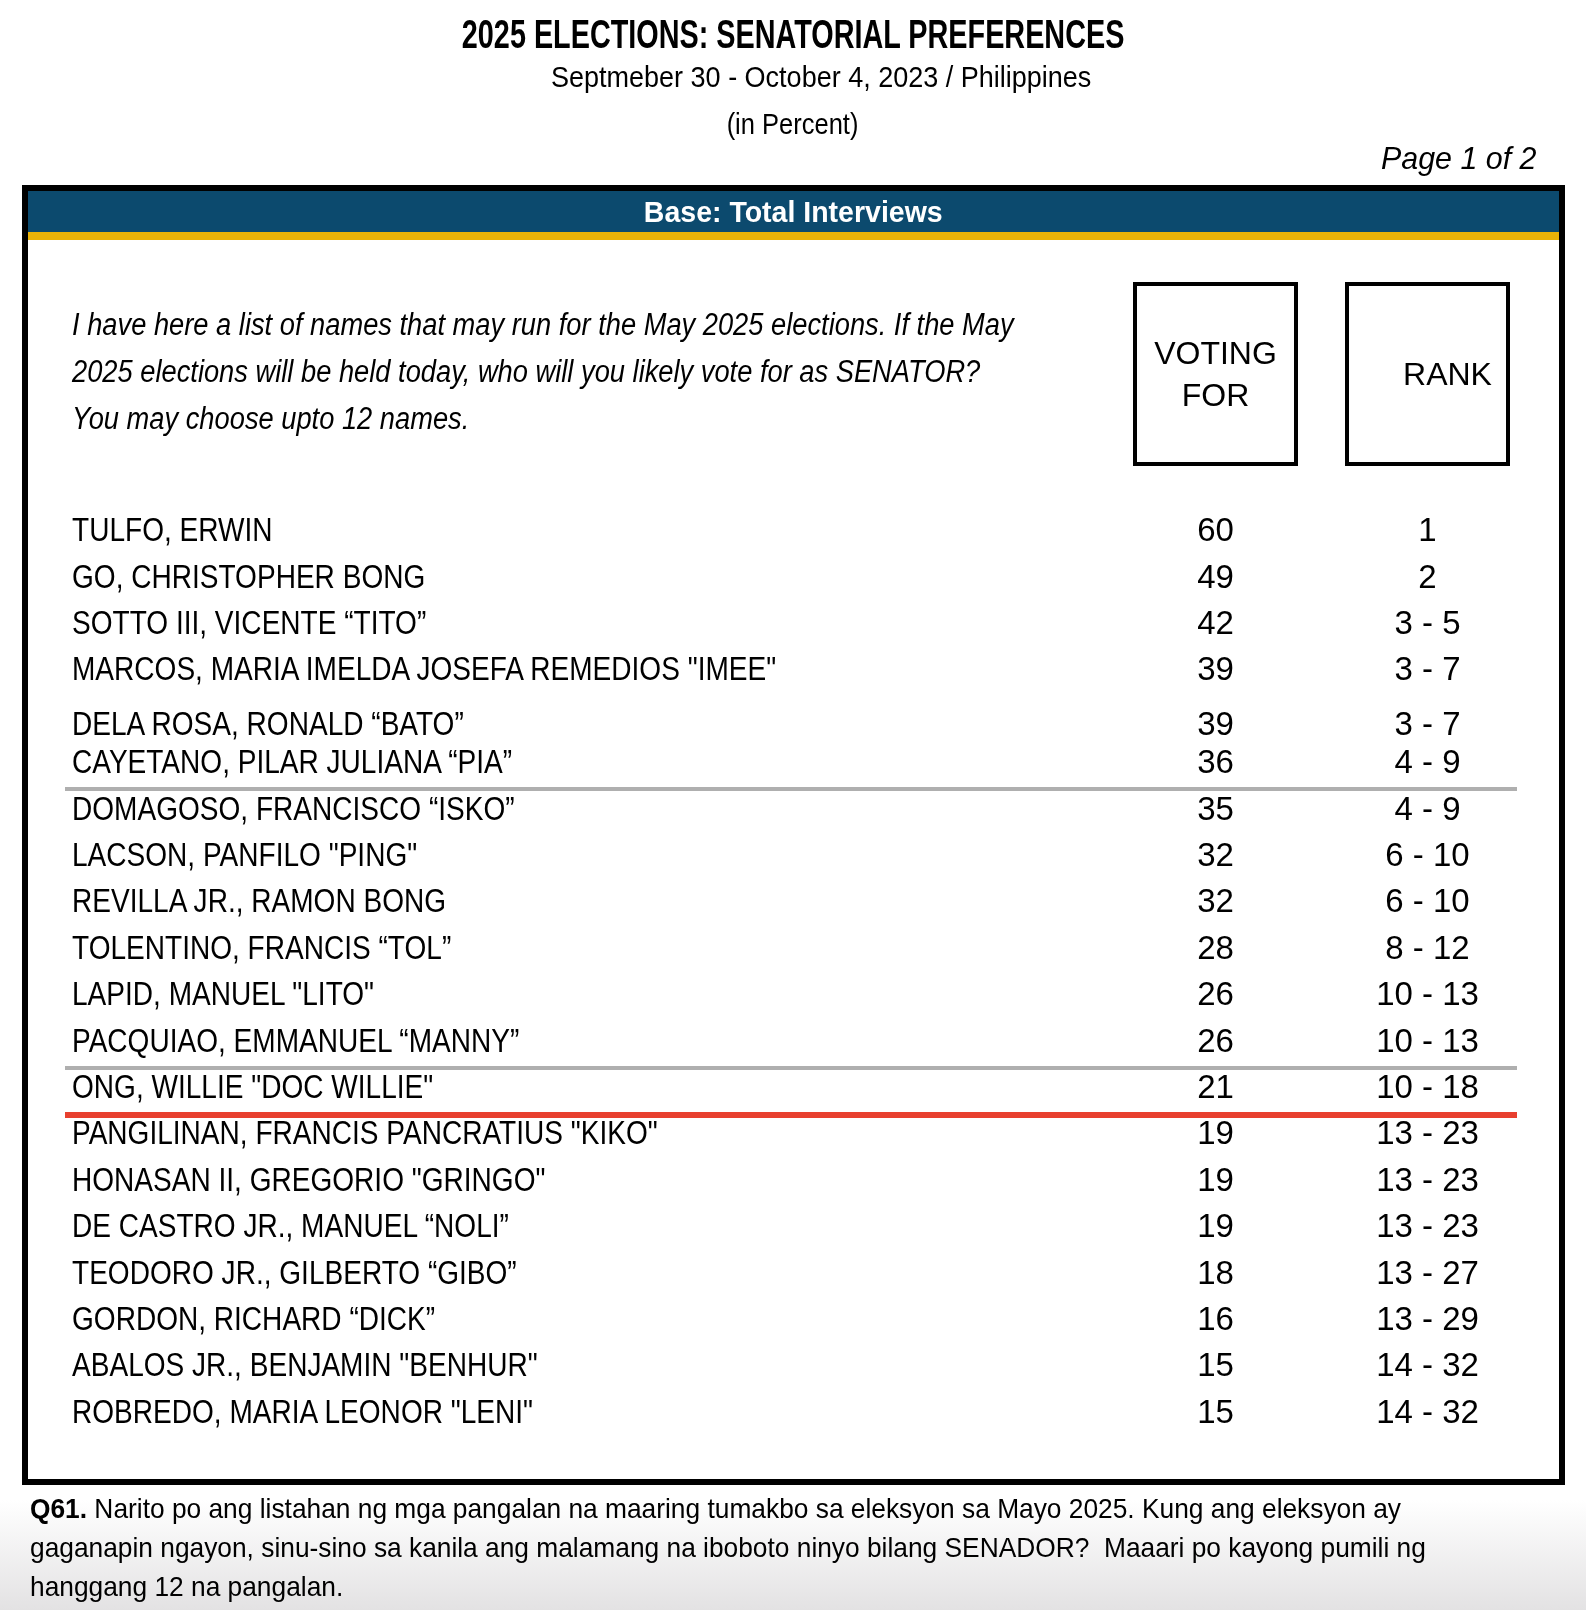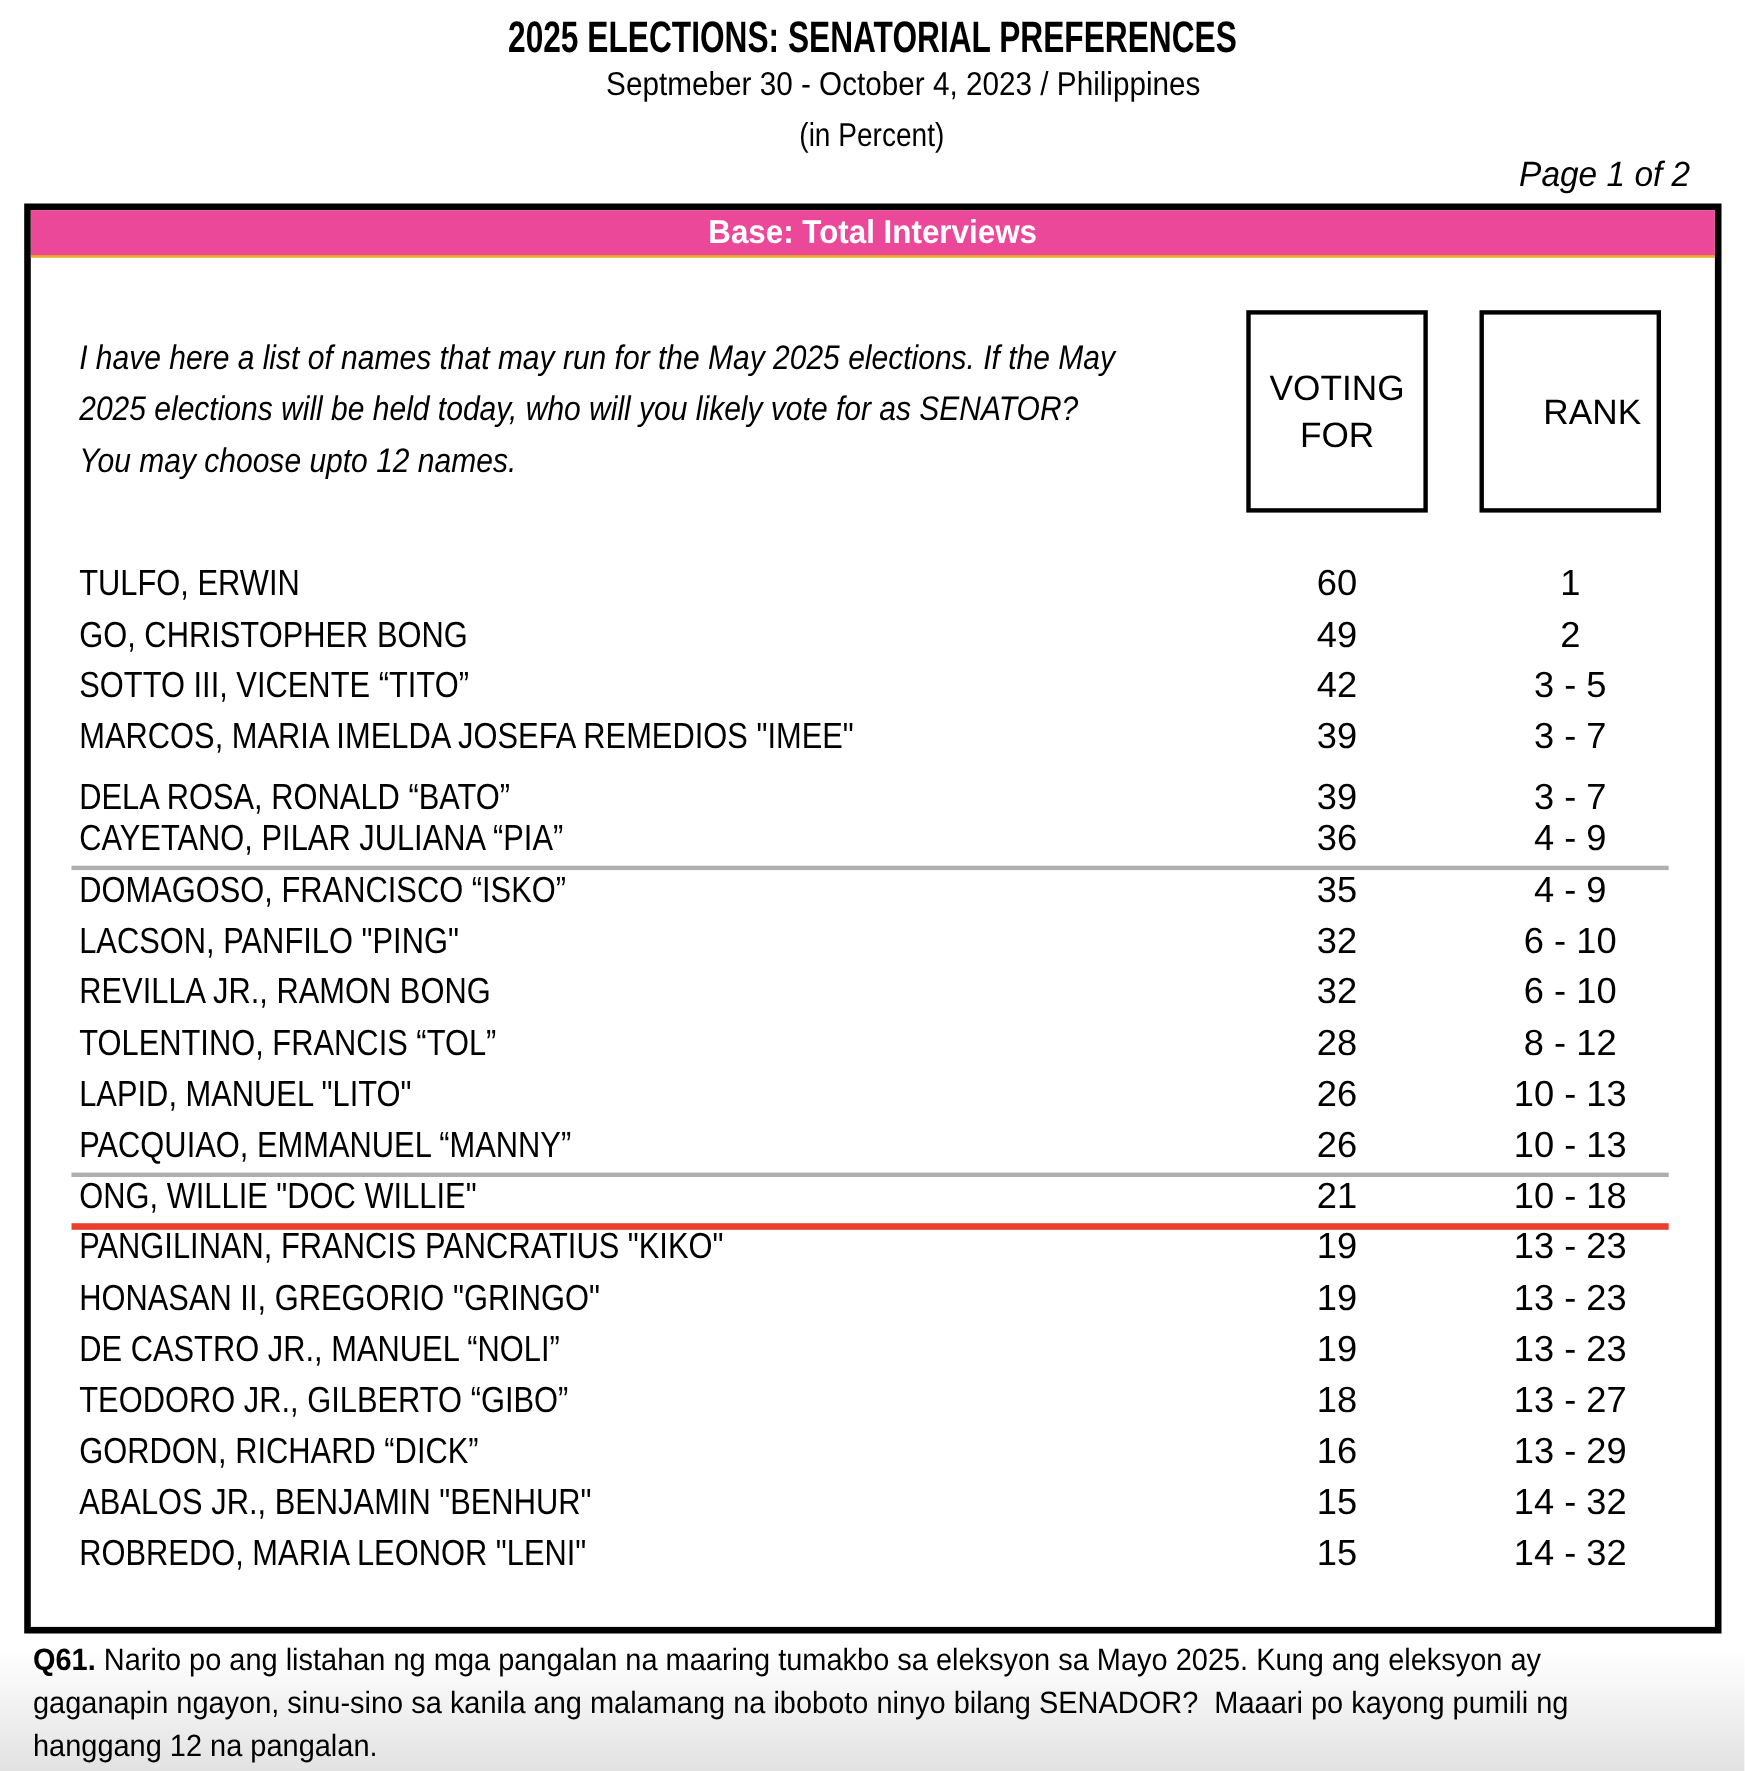--- a/index.html
+++ b/index.html
@@ -21,21 +21,21 @@
   .unit-note{position:absolute;top:104px;left:0;width:100%;text-align:center;
              font-size:30px;line-height:40px;}
   .unit-note .cc{--sx:.85;}
   .page-ind{position:absolute;top:138px;right:41px;font-size:32px;font-style:italic;line-height:40px;}
   .page-ind .cl{--sx:.95;}
 
   
   .table-box{position:absolute;left:22px;top:185px;width:1543px;height:1300px;
              border:6px solid #000;box-sizing:border-box;background:#fff;}
   .base-bar{position:absolute;left:0;top:0;width:100%;height:41px;
-            background:#ec4899;border-bottom:2px solid #eab308;box-sizing:content-box;
+            background:#0c4a6e;border-bottom:8px solid #eab308;box-sizing:content-box;
             display:flex;align-items:center;justify-content:center;
             color:#fff;font-size:30px;font-weight:bold;}
   .base-bar .cc{--sx:.95;}
 
   .question{position:absolute;left:44px;top:110px;width:1085px;
             font-size:31px;font-style:italic;line-height:47px;
             transform:scaleX(.88);transform-origin:0 0;}
 
   .col-box{position:absolute;top:91px;width:165px;height:184px;border:4px solid #000;
            box-sizing:border-box;display:flex;align-items:center;justify-content:center;

